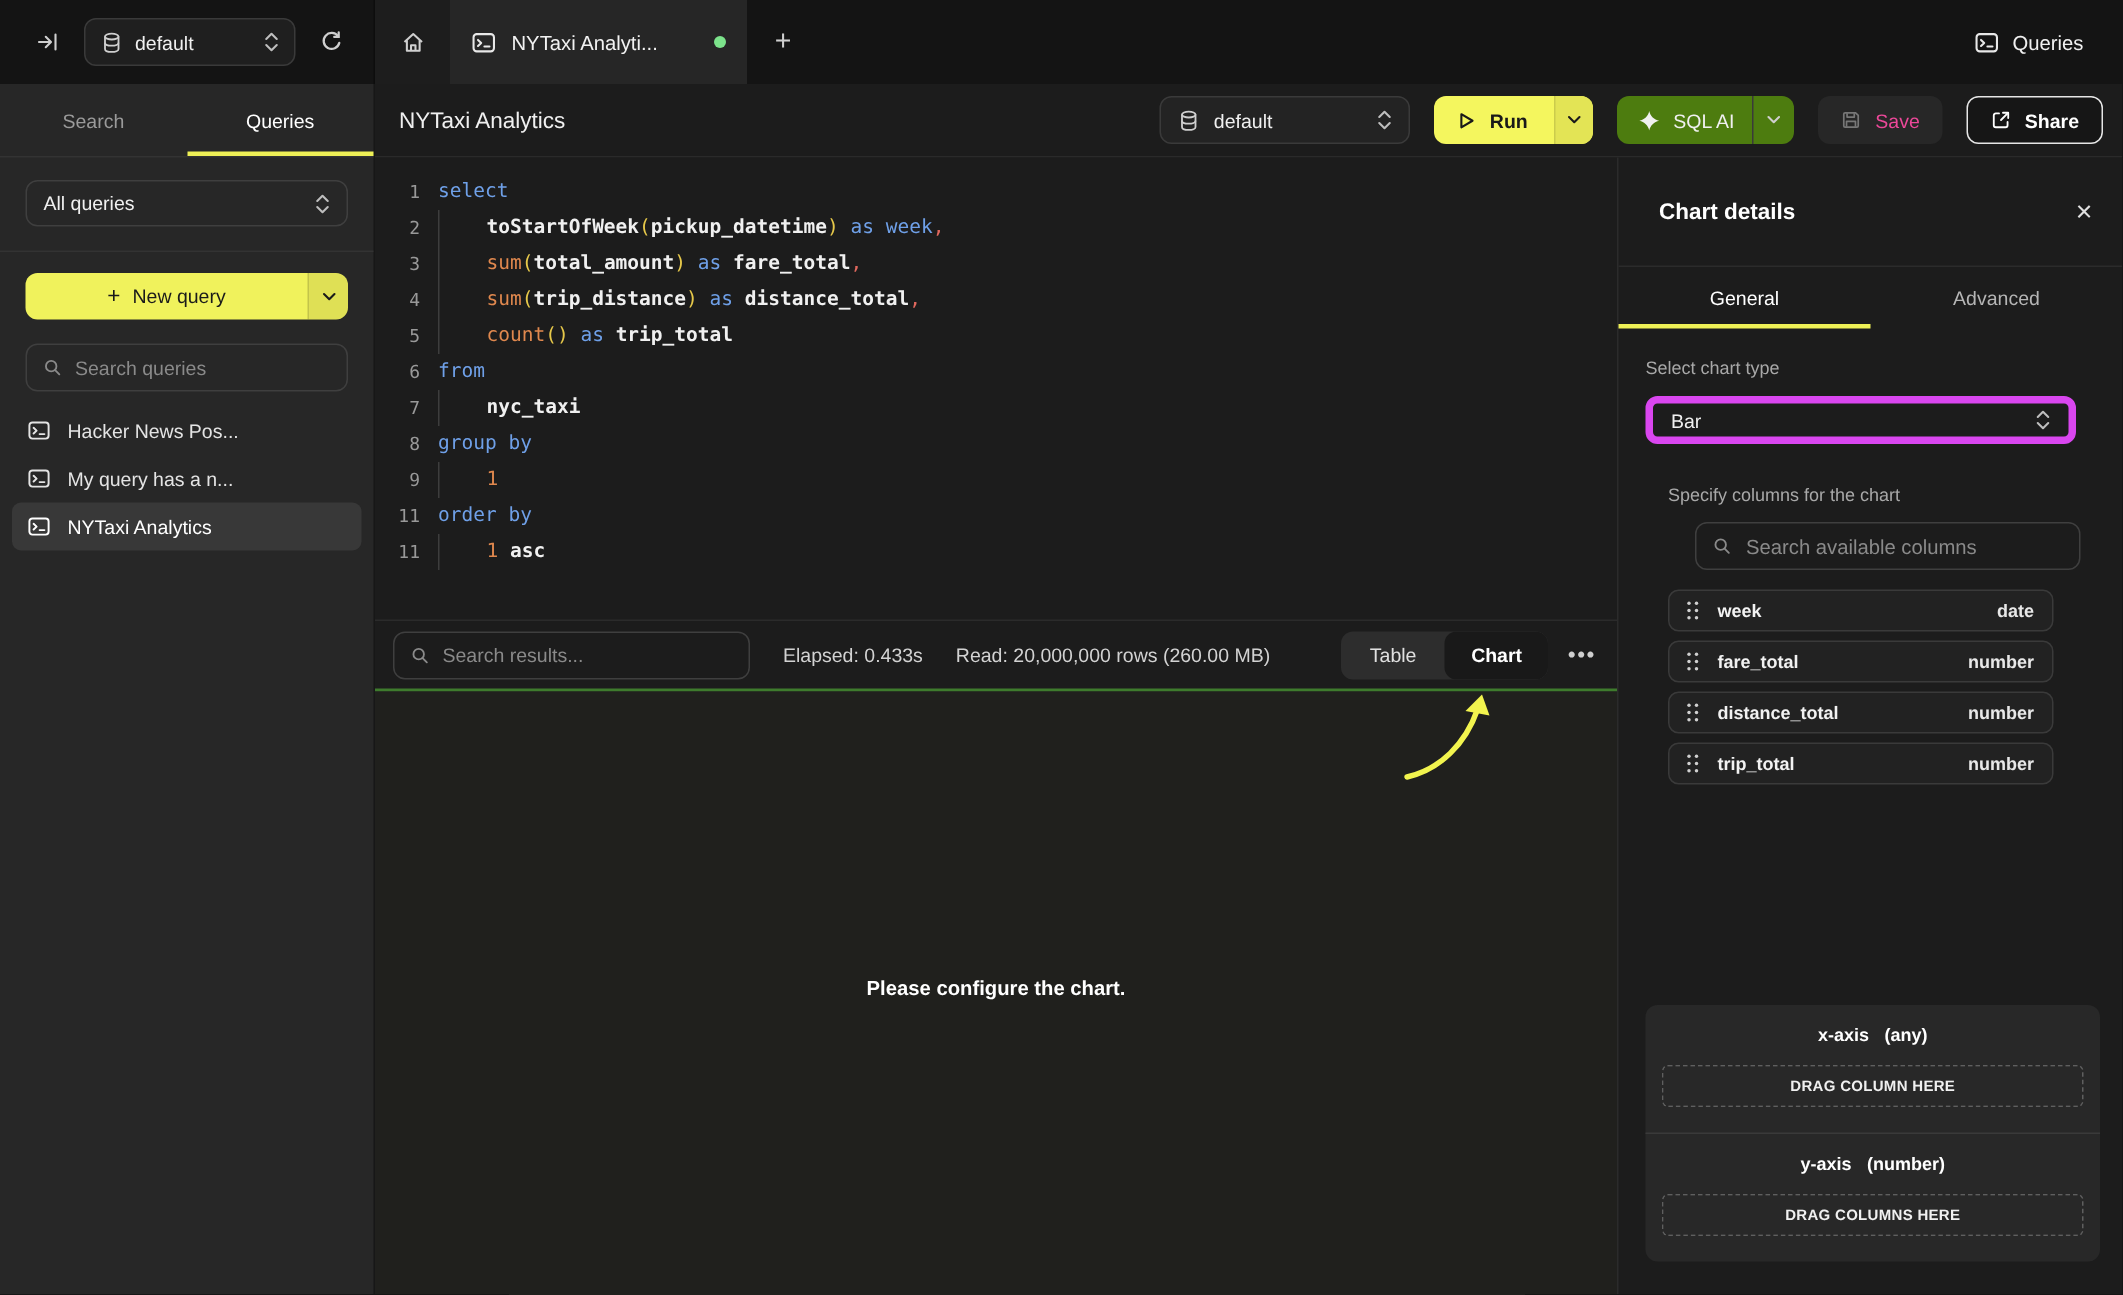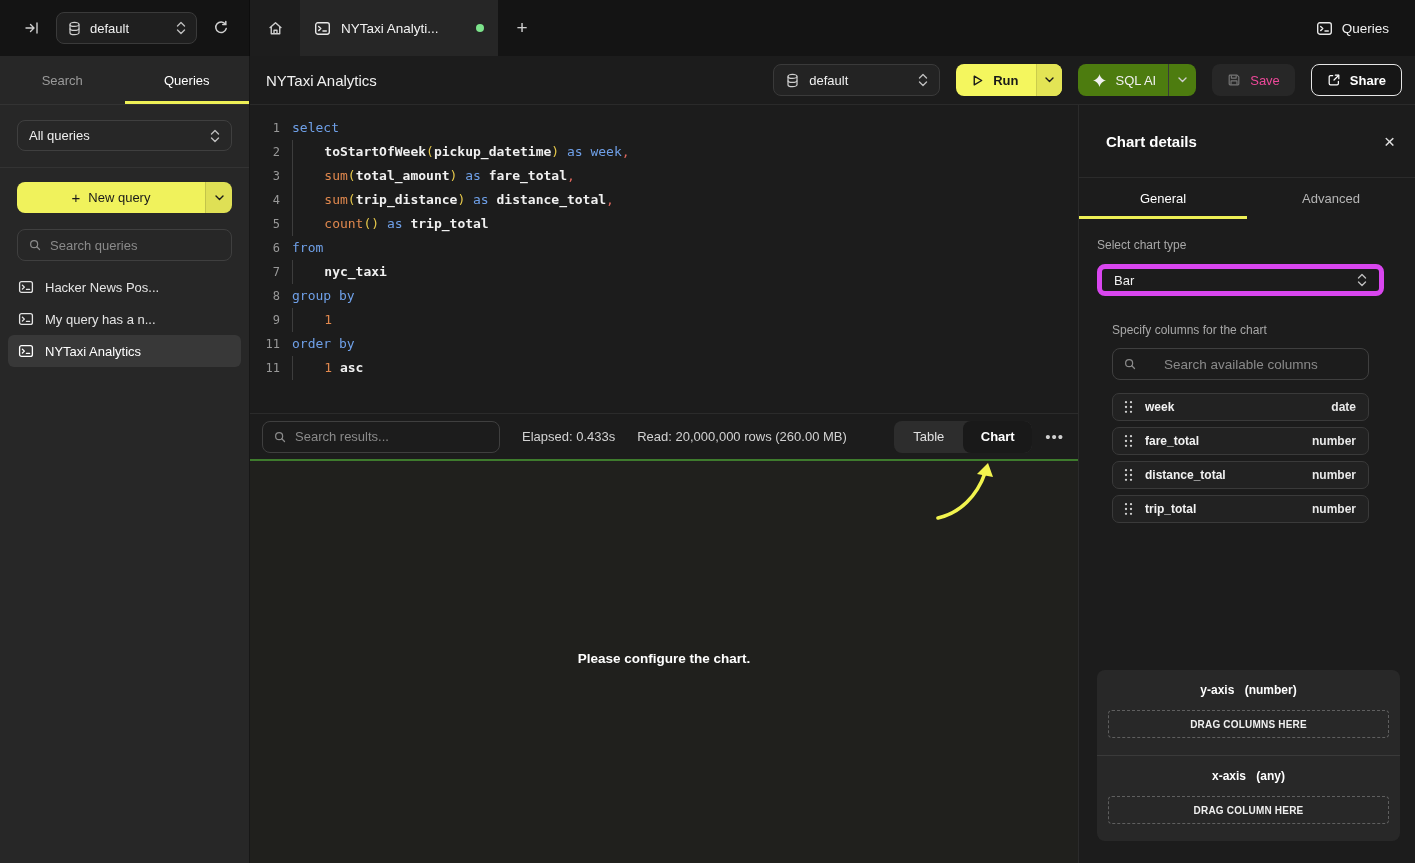--- a/index.html
+++ b/index.html
@@ -97,21 +97,21 @@
   .rp-close { margin-left:auto; color:#e0e0e0; font-size:19px; cursor:pointer; line-height:1; }
   .rp-tabs { display:flex; height:41px; }
   .rp-tab { flex:1; display:flex; align-items:center; justify-content:center; font-size:13px; color:#b5b5b5; cursor:pointer; position:relative; }
   .rp-tab.active { color:#fff; font-weight:500; }
   .rp-tab.active::after { content:""; position:absolute; left:0; right:0; bottom:0; height:3px; background:#eef056; }
   .rp-label { font-size:12px; color:#a8a8a8; }
   .rp-type-wrap { padding:19px 31px 0 18px; }
   .rp-select { margin-top:12px; height:32px; display:flex; align-items:center; padding:0 12px; border:5px solid #d946ef; border-radius:8px; cursor:pointer; }
   .rp-select .lbl { flex:1; font-size:13px; color:#f0f0f0; }
   .rp-cols { padding:27px 0 0 33px; width:290px; }
-  .rp-col-search { margin-top:11px; width:257px; height:32px; display:flex; align-items:center; gap:27px; padding:0 10px; border:1px solid #3f3f3f; border-radius:8px; color:#8a8a8a; }
+  .rp-col-search { margin-top:11px; width:257px; height:32px; display:flex; align-items:center; gap:9px; padding:0 10px; border:1px solid #3f3f3f; border-radius:8px; color:#8a8a8a;margin-left:18px; }
   .rp-col-search .ph { font-size:13.5px; }
   .col-row { margin-top:6px; width:257px; height:28px; display:flex; align-items:center; gap:12px; padding:0 12px 0 11px; background:#222; border:1px solid #3a3a3a; border-radius:7px; cursor:grab; }
   .col-row:first-of-type { margin-top:13px; }
   .col-name { font-size:12px; font-weight:700; color:#f2f2f2; }
   .col-type { margin-left:auto; font-size:12px; font-weight:600; color:#e8e8e8; }
   .axes-card { position:absolute; left:18px; top:565px; width:303px; background:#282828; border-radius:8px; }
   .axis-sec { padding:13px 11px 17px; }
   .axis-sec + .axis-sec { border-top:1px solid #3a3a3a; }
   .axis-head { text-align:center; font-size:12px; color:#fff; margin-bottom:13px; }
   .axis-name { font-weight:700; }
@@ -453,28 +453,28 @@
               <circle cx="7" cy="11.8" r="1.15"></circle>
             </svg>
             <span class="col-name">trip_total</span>
             <span class="col-type">number</span>
           </div>
         </div>
     </div>
     <div class="axes-card">
       <div class="axis-sec">
         <div class="axis-head">
+          <span class="axis-name">x-axis</span>
+          <span class="axis-hint">(any)</span>
+        </div>
+        <div class="drop-zone">DRAG COLUMN HERE</div>
+      </div>
+      <div class="axis-sec">
+        <div class="axis-head">
           <span class="axis-name">y-axis</span>
           <span class="axis-hint">(number)</span>
         </div>
         <div class="drop-zone">DRAG COLUMNS HERE</div>
       </div>
-      <div class="axis-sec">
-        <div class="axis-head">
-          <span class="axis-name">x-axis</span>
-          <span class="axis-hint">(any)</span>
-        </div>
-        <div class="drop-zone">DRAG COLUMN HERE</div>
-      </div>
     </div>
   </div>
 
 </div>
 
 </body></html>

